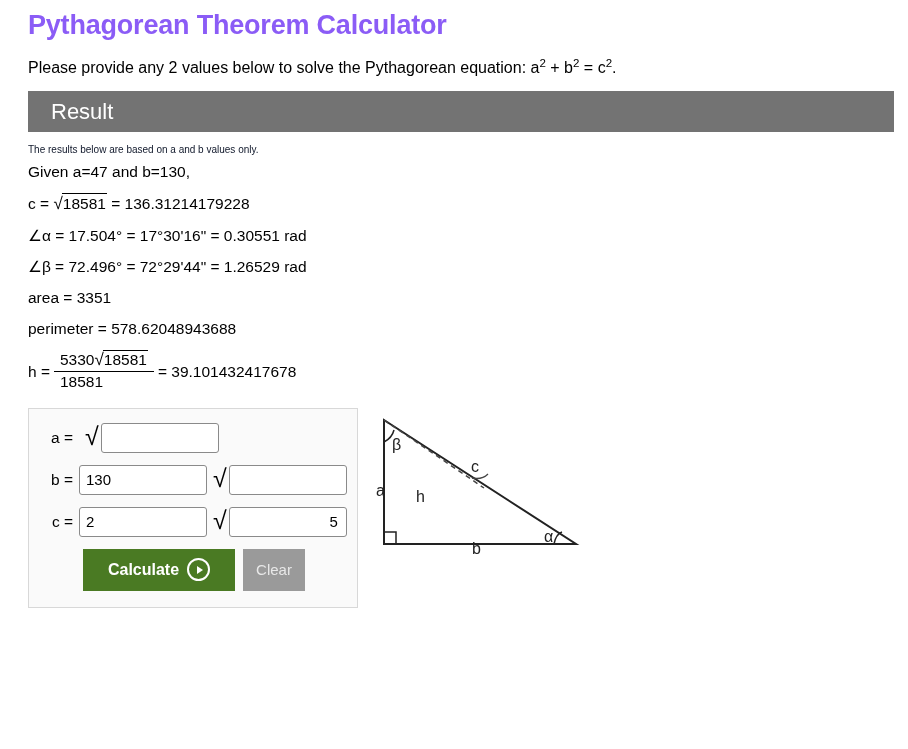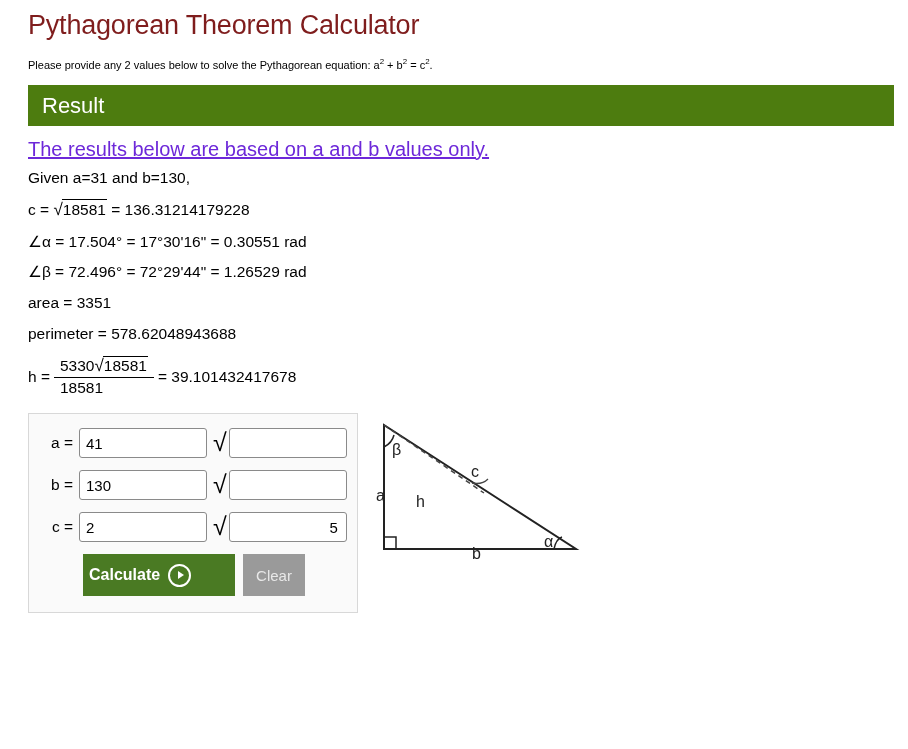--- a/index.html
+++ b/index.html
@@ -12,51 +12,50 @@
     height: 749px;
     font-family: "Liberation Sans", sans-serif;
     color: #000000;
     font-size: 15px;
     overflow: hidden;
   }
   .page {
     padding: 0 0 0 28px;
   }
   h1.title {
-    color: #7f1d1d;
+    color: #8b5cf6;
     font-size: 27px;
-    font-weight: normal;
+    font-weight: bold;
     margin: 10px 0 14px 0;
     letter-spacing: -0.2px;
   }
   .intro {
-    font-size: 11px;
+    font-size: 16px;
     margin: 16px 0 14px 0;
     color: #000;
   }
   sup {
     font-size: 0.72em;
     vertical-align: super;
   }
   .result-bar {
-    background: #4d7c0f;
+    background: #737373;
     color: #ffffff;
     font-size: 22px;
     height: 41px;
     line-height: 41px;
-    padding-left: 14px;
+    padding-left: 23px;
     width: 866px;
     box-sizing: border-box;
     margin-bottom: 12px;
   }
   .note-red {
-    color: #6d28d9;
-    font-size: 20px;
+    color: #0f172a;
+    font-size: 10px;
     margin-bottom: 7px;
-    text-decoration: underline;
   }
   .line {
     font-size: 15.5px;
     margin: 0 0 10px 0;
     line-height: 1.35;
   }
   .sqrt-wrap {
     display: inline-block;
     position: relative;
     white-space: nowrap;
@@ -168,20 +167,21 @@
     color: #fff;
     border: none;
     font-family: "Liberation Sans", sans-serif;
     font-size: 16px;
     font-weight: bold;
     height: 42px;
     width: 152px;
     cursor: pointer;
     display: flex;
     align-items: center;
+    justify-content: center;
     gap: 8px;
   }
   .btn-calc .arrow {
     width: 19px;
     height: 19px;
     border-radius: 50%;
     background: #4a7a23;
     border: 2px solid #ffffff;
     display: inline-flex;
     align-items: center;
@@ -215,21 +215,21 @@
 <div class="page">
 
   <h1 class="title">Pythagorean Theorem Calculator</h1>
 
   <p class="intro"><span>Please provide any 2 values below to solve the Pythagorean equation: a</span><sup>2</sup><span> + b</span><sup>2</sup><span> = c</span><sup>2</sup><span>.</span></p>
 
   <div class="result-bar">Result</div>
 
   <div class="note-red">The results below are based on a and b values only.</div>
 
-  <div class="line">Given a=31 and b=130,</div>
+  <div class="line">Given a=47 and b=130,</div>
 
   <div class="line">
     <span>c = </span><span class="sqrt-wrap"><span class="radical">√</span><span class="radicand">18581</span></span><span> = 136.31214179228</span>
   </div>
 
   <div class="line">∠α = 17.504° = 17°30'16" = 0.30551 rad</div>
   <div class="line">∠β = 72.496° = 72°29'44" = 1.26529 rad</div>
   <div class="line">area = 3351</div>
   <div class="line">perimeter = 578.62048943688</div>
 
@@ -242,21 +242,20 @@
     <span> = 39.101432417678</span>
   </div>
 
 
   <div class="calc-area">
 
     <div class="calc-box">
 
       <div class="row">
         <span class="lbl">a =</span>
-        <input class="val" type="text" value="41" style="">
         <span class="rad-sign">√</span>
         <input class="rad" type="text" value="" style="">
       </div>
 
       <div class="row">
         <span class="lbl">b =</span>
         <input class="val" type="text" value="130" style="">
         <span class="rad-sign">√</span>
         <input class="rad" type="text" value="" style="">
       </div>

